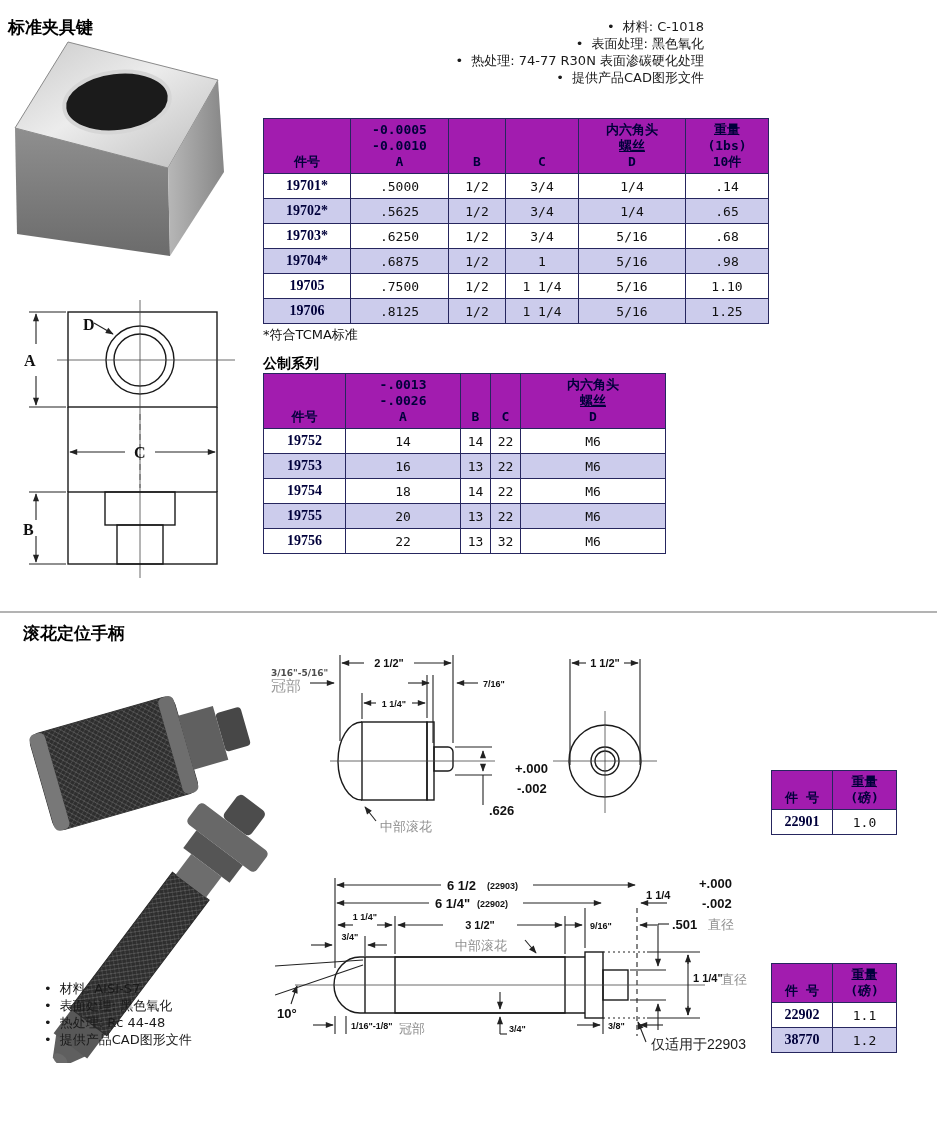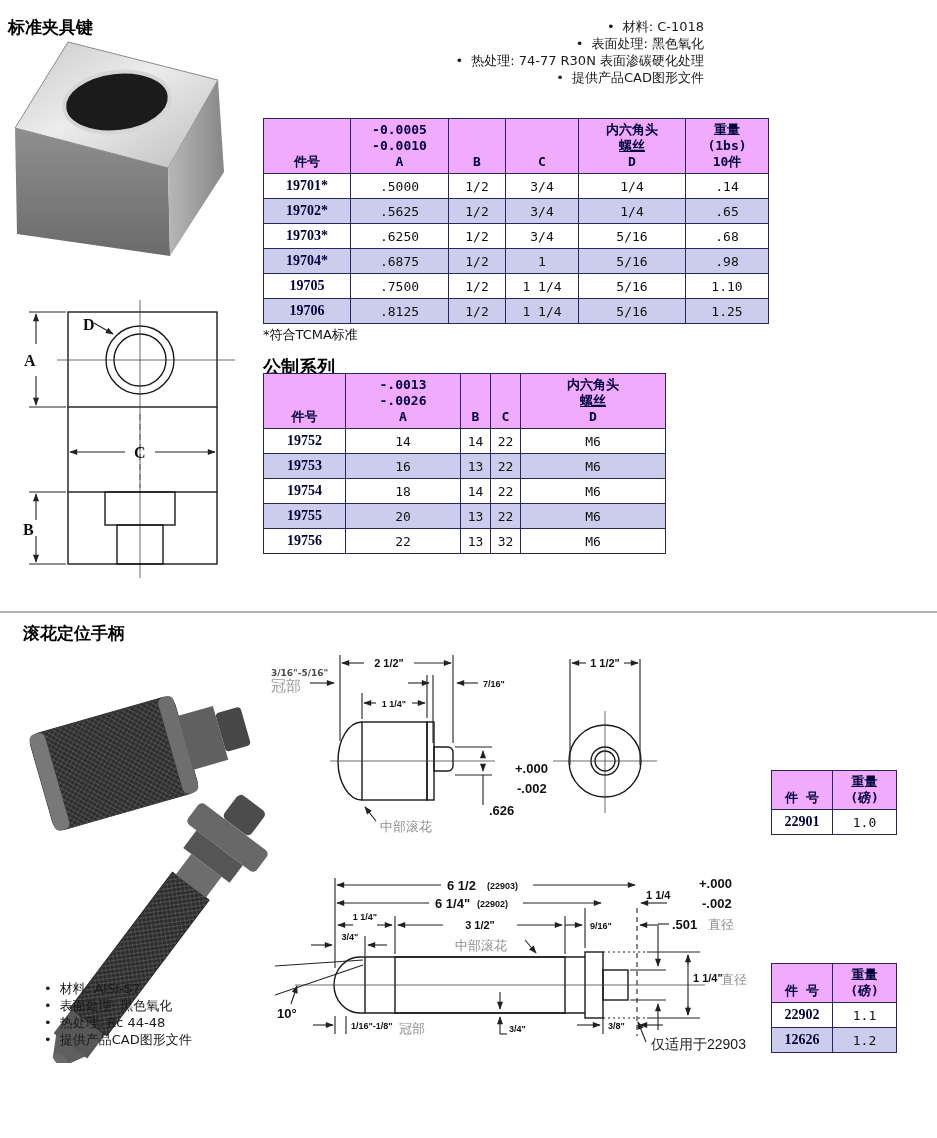--- a/index.html
+++ b/index.html
@@ -7,21 +7,21 @@
         font-family:"DejaVu Sans","Liberation Sans",sans-serif;color:#111;}
   .abs{position:absolute;}
   h1.sec{margin:0;font-size:17px;font-weight:bold;color:#000;}
   ul.bullets{margin:0;padding:0;list-style:none;font-size:13px;color:#1a1a1a;}
   ul.bullets li{line-height:17px;}
   ul.bullets li::before{content:"\2022";margin:0 8px 0 2px;font-size:13px;}
   .divider{position:absolute;left:0;width:937px;height:2px;background:#b3b3b3;}
   
   table.t{border-collapse:collapse;position:absolute;table-layout:fixed;background:#fff;}
   table.t th,table.t td{border:1px solid #26265e;text-align:center;padding:0;overflow:hidden;}
-  table.t th{background:#f0abfc;color:#00003a;vertical-align:bottom;padding:3px 0 3px;}
+  table.t th{background:#a21caf;color:#00003a;vertical-align:bottom;padding:3px 0 3px;}
   table.t th div{line-height:16px;font-size:13px;font-weight:bold;
                  font-family:"DejaVu Sans Mono","DejaVu Sans",monospace;}
   table.t th div.u{text-decoration:underline;}
   table.t td{height:24px;font-size:13px;}
   table.t td.val{font-family:"DejaVu Sans Mono","Liberation Mono",monospace;color:#101010;}
   table.t td.pn{font-family:"Liberation Serif","DejaVu Serif",serif;font-weight:bold;
                 font-size:14px;color:#00003a;}
   table.t tbody tr:nth-child(even){background:#ccccec;}
   
   .t-inch th:nth-child(1),.t-inch td:nth-child(1){width:86px}
@@ -33,21 +33,21 @@
   .t-metric th:nth-child(1),.t-metric td:nth-child(1){width:81px}
   .t-metric th:nth-child(2),.t-metric td:nth-child(2){width:114px}
   .t-metric th:nth-child(3),.t-metric td:nth-child(3){width:29px}
   .t-metric th:nth-child(4),.t-metric td:nth-child(4){width:29px}
   .t-metric th:nth-child(5),.t-metric td:nth-child(5){width:144px}
   .t-small th:nth-child(1),.t-small td:nth-child(1){width:60px}
   .t-small th:nth-child(2),.t-small td:nth-child(2){width:63px}
   .t-small th{vertical-align:middle;}
   .t-small td{height:26px;}
   .footnote{font-size:13px;color:#111;}
-  .metric-title{font-size:18px;font-weight:bold;color:#000;}
+  .metric-title{font-size:14px;font-weight:bold;color:#000;}
   
   .crown-note .d1{font-size:9px;font-weight:bold;color:#4d4d4d;line-height:10px;}
   .crown-note .d2{font-size:15px;color:#9a9a9a;line-height:17px;}
   
   svg text{font-family:"Liberation Sans","DejaVu Sans",sans-serif;}
   .dimL{font-size:13px;font-weight:bold;fill:#111;}
   .dimM{font-size:11px;font-weight:bold;fill:#111;}
   .dimS{font-size:9px;font-weight:bold;fill:#111;}
   .letter{font-family:"Liberation Serif","DejaVu Serif",serif;font-size:16px;font-weight:bold;fill:#111;}
   .gtxt{font-size:13px;fill:#8f8f8f;}
@@ -533,19 +533,19 @@
             <div>(磅)</div>
           </th>
         </tr>
       </thead>
       <tbody>
         <tr>
           <td class="pn">22902</td>
           <td class="val">1.1</td>
         </tr>
         <tr>
-          <td class="pn">12626</td>
+          <td class="pn">38770</td>
           <td class="val">1.2</td>
         </tr>
       </tbody>
     </table>
 
 </div>
 
 </body></html>

